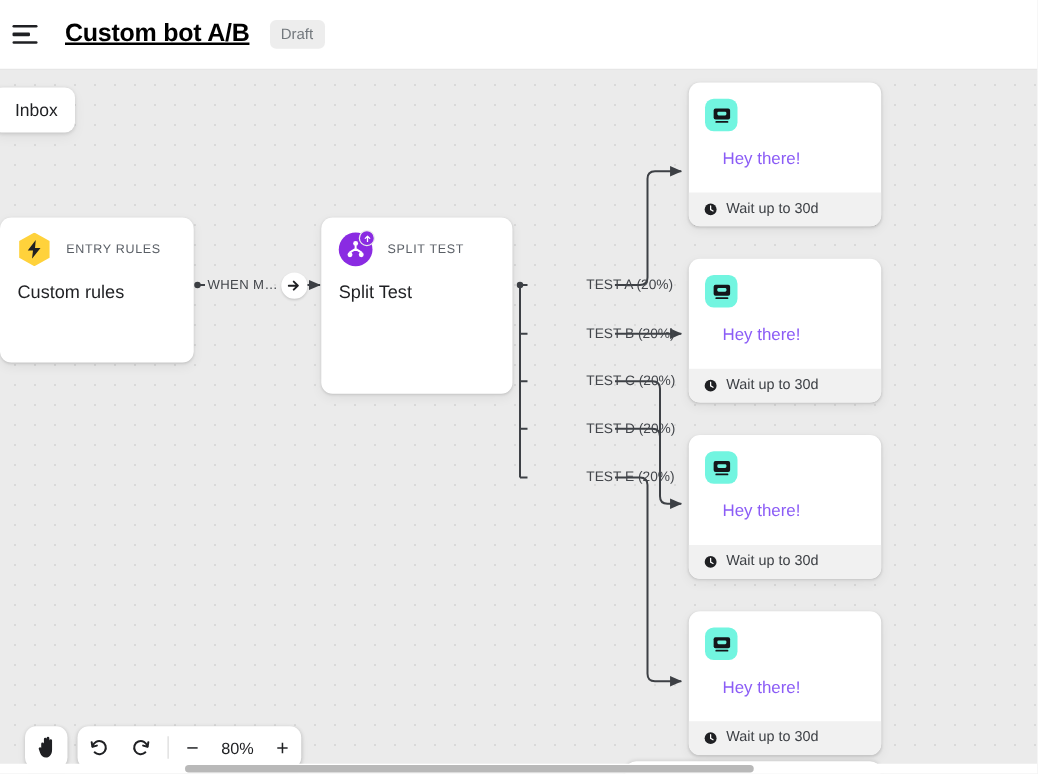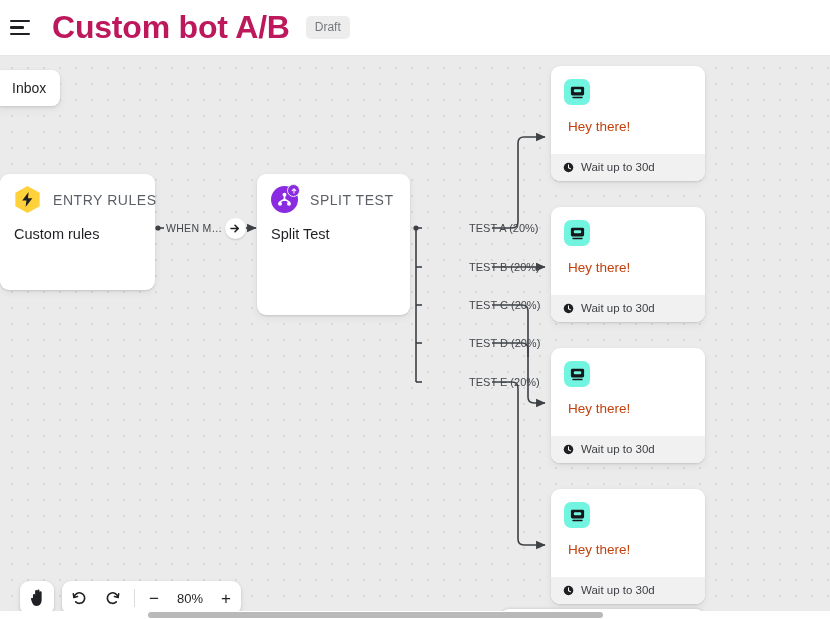--- a/index.html
+++ b/index.html
@@ -50,26 +50,27 @@
     display: block;
     height: 2.5px;
     background: #1f2023;
     border-radius: 1px;
   }
   .hamburger i:nth-child(1) { width: 20px; }
   .hamburger i:nth-child(2) { width: 14px; }
   .hamburger i:nth-child(3) { width: 20px; }
 
   .page-title {
-    font-size: 32px;
+    font-size: 20px;
     font-weight: bold;
-    color: #be185d;
+    color: #000000;
     letter-spacing: -0.2px;
     margin-left: 10px;
     white-space: nowrap;
+    text-decoration: underline;
   }
   .draft-badge {
     margin-left: 16px;
     background: #ededed;
     color: #73787d;
     font-size: 12px;
     padding: 4px 9px 5px 9px;
     border-radius: 5px;
     white-space: nowrap;
   }
@@ -120,21 +121,21 @@
     width: 27px;
     height: 27px;
     flex: none;
     position: relative;
     display: flex;
     align-items: center;
     justify-content: center;
   }
   .node-kind {
     margin-left: 12px;
-    font-size: 14px;
+    font-size: 10px;
     letter-spacing: 0.55px;
     color: #5a5f66;
     text-transform: uppercase;
     white-space: nowrap;
   }
   .node-title {
     padding: 13px 14px 0 14px;
     font-size: 14.5px;
     color: #1f2023;
     white-space: nowrap;
@@ -190,23 +191,23 @@
     width: 26px;
     height: 26px;
     border-radius: 7px;
     background: #72f5e0;
     margin: 13px 0 0 13px;
     display: flex;
     align-items: center;
     justify-content: center;
   }
   .msg-text {
-    padding: 14px 13px 20px 17px;
+    padding: 14px 13px 20px 27px;
     font-size: 13.5px;
-    color: #c2410c;
+    color: #8b5cf6;
   }
   .msg-foot {
     background: #f1f1f1;
     padding: 7px 12px 8px 12px;
     display: flex;
     align-items: center;
     gap: 7px;
     font-size: 11.5px;
     color: #3d4045;
   }

